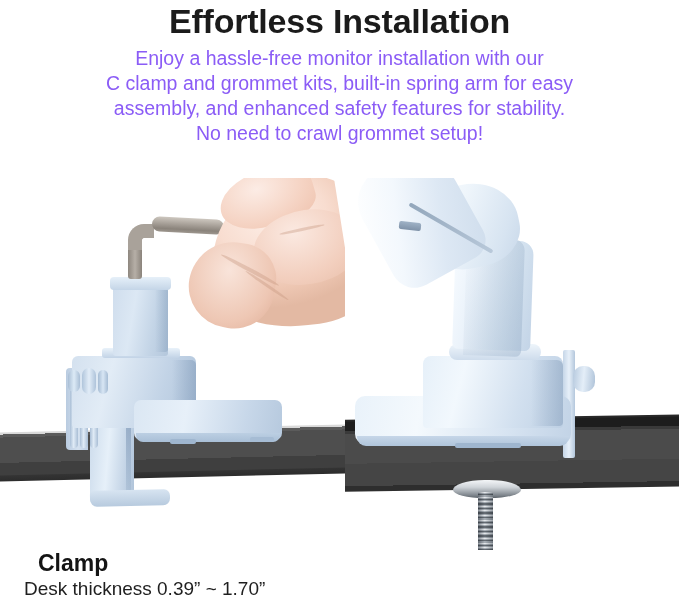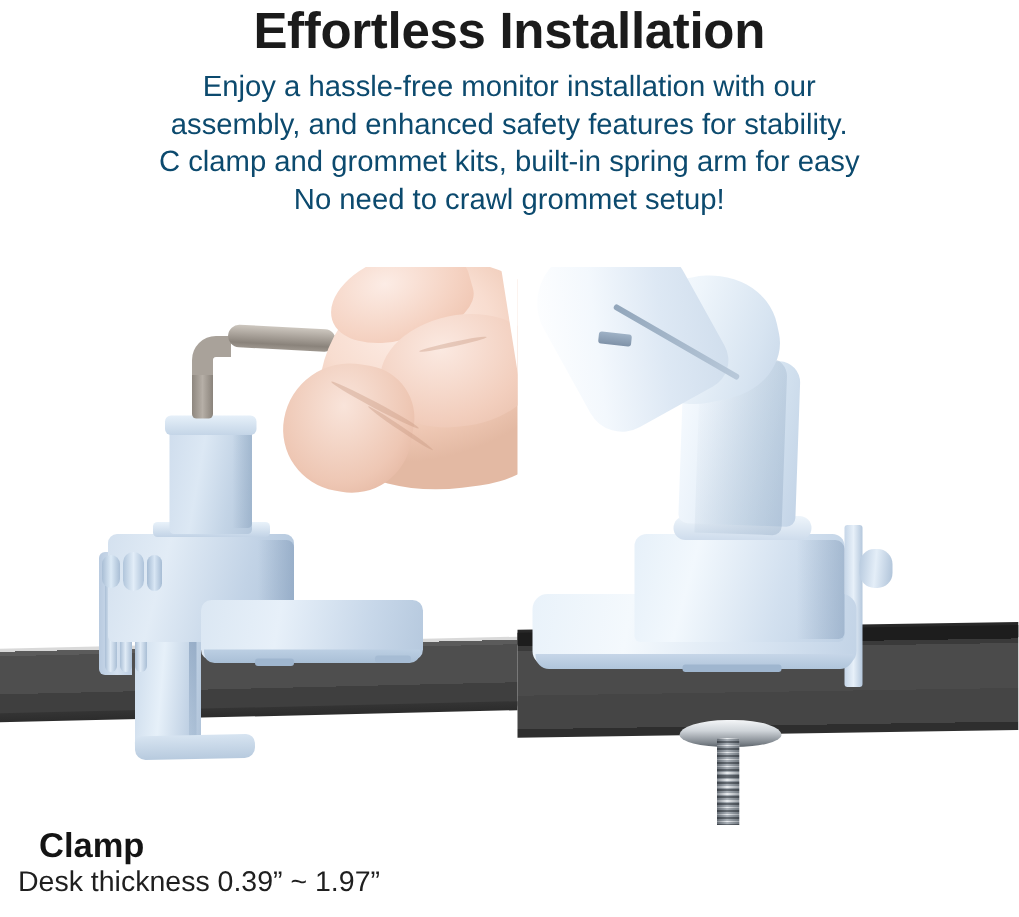--- a/index.html
+++ b/index.html
@@ -14,21 +14,21 @@
   #page { position:relative; width:679px; height:523px; background:#fff; }
 
   
   .header { position:absolute; left:0; top:0; width:679px; text-align:center; }
   .title {
     font-size:34px; font-weight:bold; letter-spacing:-0.2px;
     line-height:40px; padding-top:1px; color:#1b1b1b;
   }
   .body-copy {
     font-size:19.5px; font-weight:400; line-height:25px;
-    color:#0c4a6e; margin-top:5px;
+    color:#8b5cf6; margin-top:5px;
   }
   .body-copy .ln { display:block; }
   .note {
     font-size:16px; font-weight:bold; line-height:22px;
     color:#1b1b1b; margin-top:3px;
   }
 
   
   .stage { position:absolute; left:0; top:178px; width:679px; height:372px; overflow:hidden; background:#fff; }
   .panel { position:absolute; top:0; height:372px; overflow:hidden; }
@@ -258,40 +258,40 @@
     background:
       repeating-linear-gradient(180deg,#ffffff 0 1px,#b9bec3 1px 2px,#70767c 2px 3.4px,#b9bec3 3.4px 4.6px),
       linear-gradient(90deg,#8a9097,#e9ecef 45%,#9aa0a6);
     background-blend-mode:multiply;
     border-radius:1px;
   }
 
   
   .captions { position:absolute; left:0; top:550px; width:679px; height:61px; }
   .cap { position:absolute; top:0; }
-  .cap-left  { left:26px; }
+  .cap-left  { left:38px; }
   .cap-right { left:362px; }
   .cap-title { font-size:23px; font-weight:bold; line-height:27px; color:#141414; }
   .cap-sub {
     font-size:19px; font-weight:400; line-height:24px; color:#1f1f1f;
     margin-left:-14px; white-space:nowrap;
   }
   .cap-right .cap-sub { margin-left:-10px; }
 </style>
 </head>
 <body>
 
 <div id="page">
 
   <div class="header">
     <div class="title">Effortless Installation</div>
     <div class="body-copy">
       <span class="ln">Enjoy a hassle-free monitor installation with our</span>
+      <span class="ln">C clamp and grommet kits, built-in spring arm for easy</span>
       <span class="ln">assembly, and enhanced safety features for stability.</span>
-      <span class="ln">C clamp and grommet kits, built-in spring arm for easy</span>
       <span class="ln">No need to crawl grommet setup!</span>
     </div>
   </div>
 
   <div class="stage">
 
     <div class="panel panel-left">
 
       <div class="part desk-left"></div>
       <div class="part desk-left-underside"></div>
@@ -362,19 +362,19 @@
       <div class="part arm-knuckle"></div>
       <div class="part arm-upper"></div>
       <div class="part arm-seam-a"></div>
       <div class="part arm-seam-b"></div>
     </div>
   </div>
 
   <div class="captions">
     <div class="cap cap-left">
       <div class="cap-title">Clamp</div>
-      <div class="cap-sub">Desk thickness 0.39” ~ 1.97”</div>
+      <div class="cap-sub">Desk thickness 0.39” ~ 1.70”</div>
     </div>
     <div class="cap cap-right">
     </div>
   </div>
 
 </div>
 
 </body></html>

